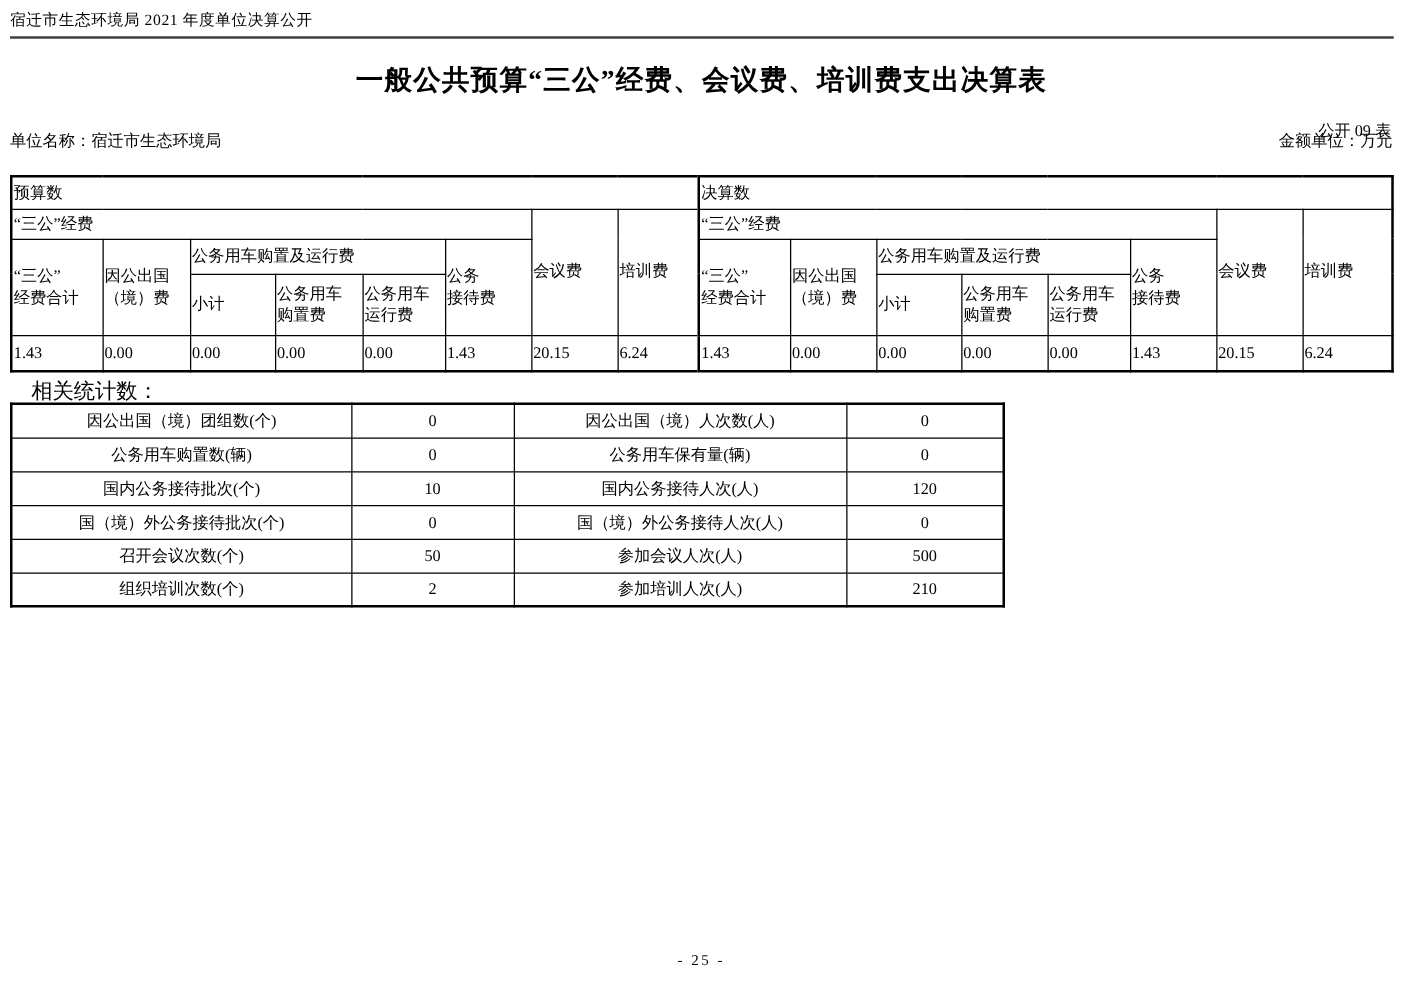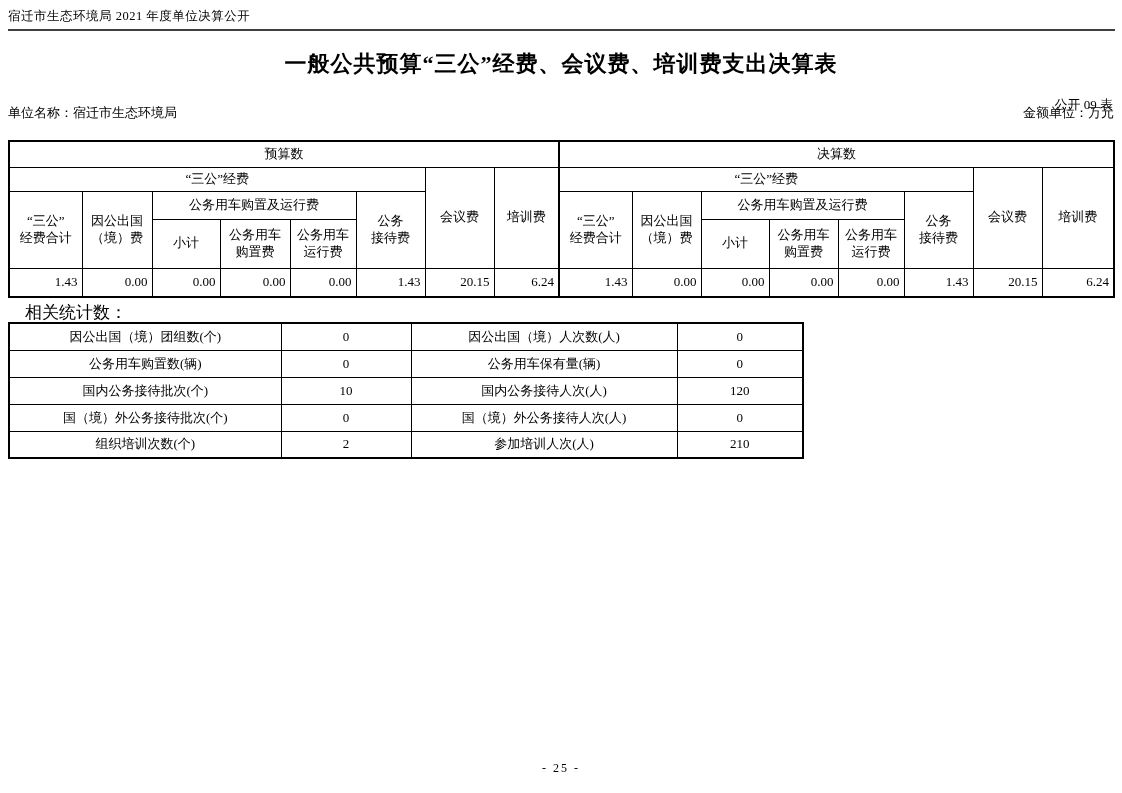--- a/index.html
+++ b/index.html
@@ -34,31 +34,31 @@
   .meta {
     position: absolute; left: 8px; top: 104px; width: 1106px;
     font-size: 13px; display: flex; justify-content: space-between;
   }
   table { border-collapse: collapse; table-layout: fixed; }
   .main-table {
     position: absolute; left: 8px; top: 140px; width: 1106px;
     font-size: 13px; border: 2px solid #000;
   }
   .main-table td {
-    border: 1px solid #000; text-align: center; vertical-align: middle;
+    border: 1px solid #000; text-align: left; vertical-align: middle;
     white-space: pre-line; line-height: 1.3; padding: 1px; overflow: hidden;
   }
   .main-table td.thick-left { border-left: 2px solid #000; }
   .main-table tr.r1 { height: 26px; }
   .main-table tr.r2 { height: 24px; }
   .main-table tr.r3 { height: 28px; }
   .main-table tr.r4 { height: 49px; }
   .main-table tr.data-row { height: 29px; }
   .main-table tr.data-row td {
-    text-align: right; padding-right: 4px; white-space: nowrap; font-family: Liberation Serif, serif;
+    text-align: left; padding-right: 4px; white-space: nowrap; font-family: Liberation Serif, serif;
   }
   .stats-label {
     position: absolute; left: 25px; top: 301px; font-size: 17px;
   }
   .stats-table {
     position: absolute; left: 8px; top: 322px; width: 794px;
     font-size: 13px; border: 2px solid #000;
   }
   .stats-table td {
     border: 1px solid #000; text-align: center; vertical-align: middle;
@@ -199,20 +199,26 @@
         <td>国内公务接待人次(人)</td>
         <td>120</td>
       </tr>
       <tr>
         <td>国（境）外公务接待批次(个)</td>
         <td>0</td>
         <td>国（境）外公务接待人次(人)</td>
         <td>0</td>
       </tr>
       <tr>
+        <td>召开会议次数(个)</td>
+        <td>50</td>
+        <td>参加会议人次(人)</td>
+        <td>500</td>
+      </tr>
+      <tr>
         <td>组织培训次数(个)</td>
         <td>2</td>
         <td>参加培训人次(人)</td>
         <td>210</td>
       </tr>
     </tbody>
   </table>
 
 
   <div class="page-number">- 25 -</div>

